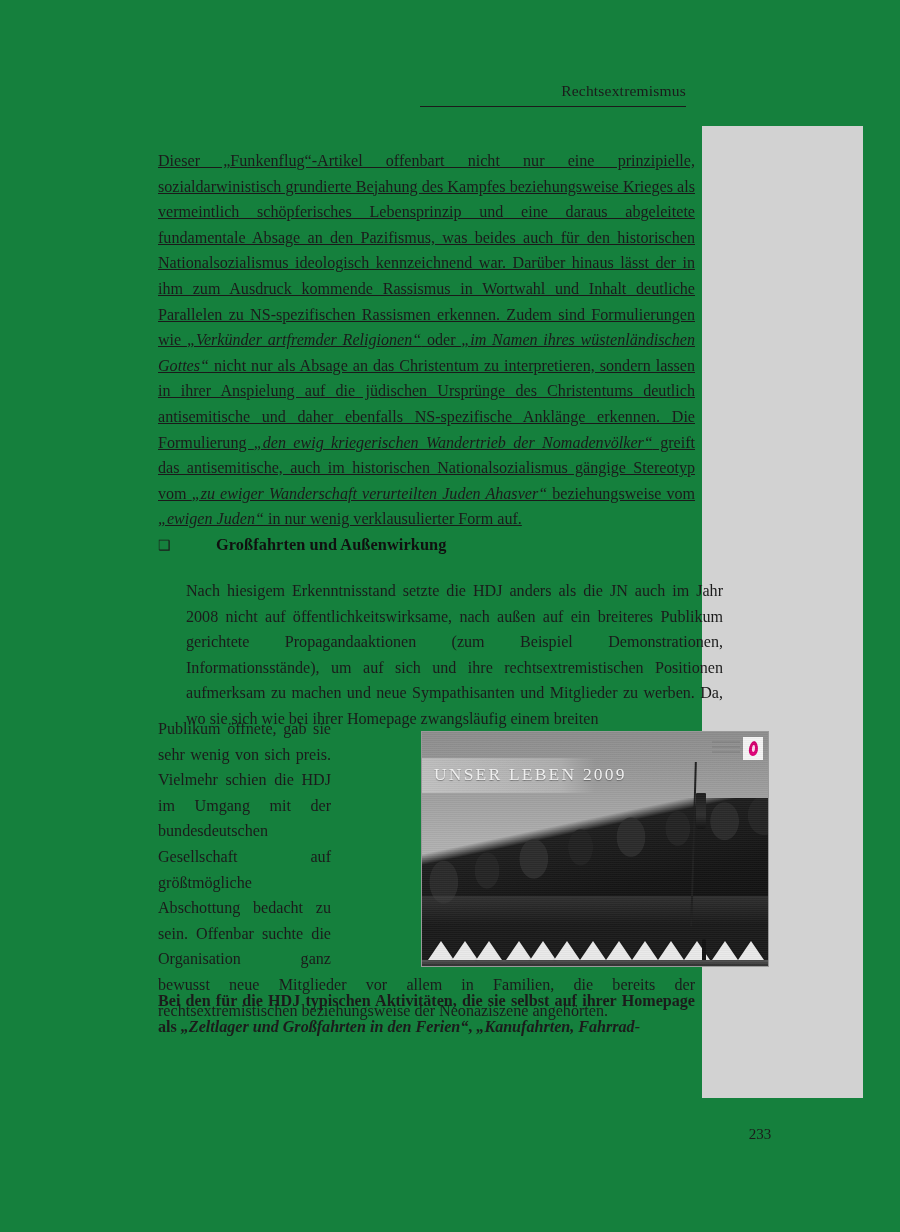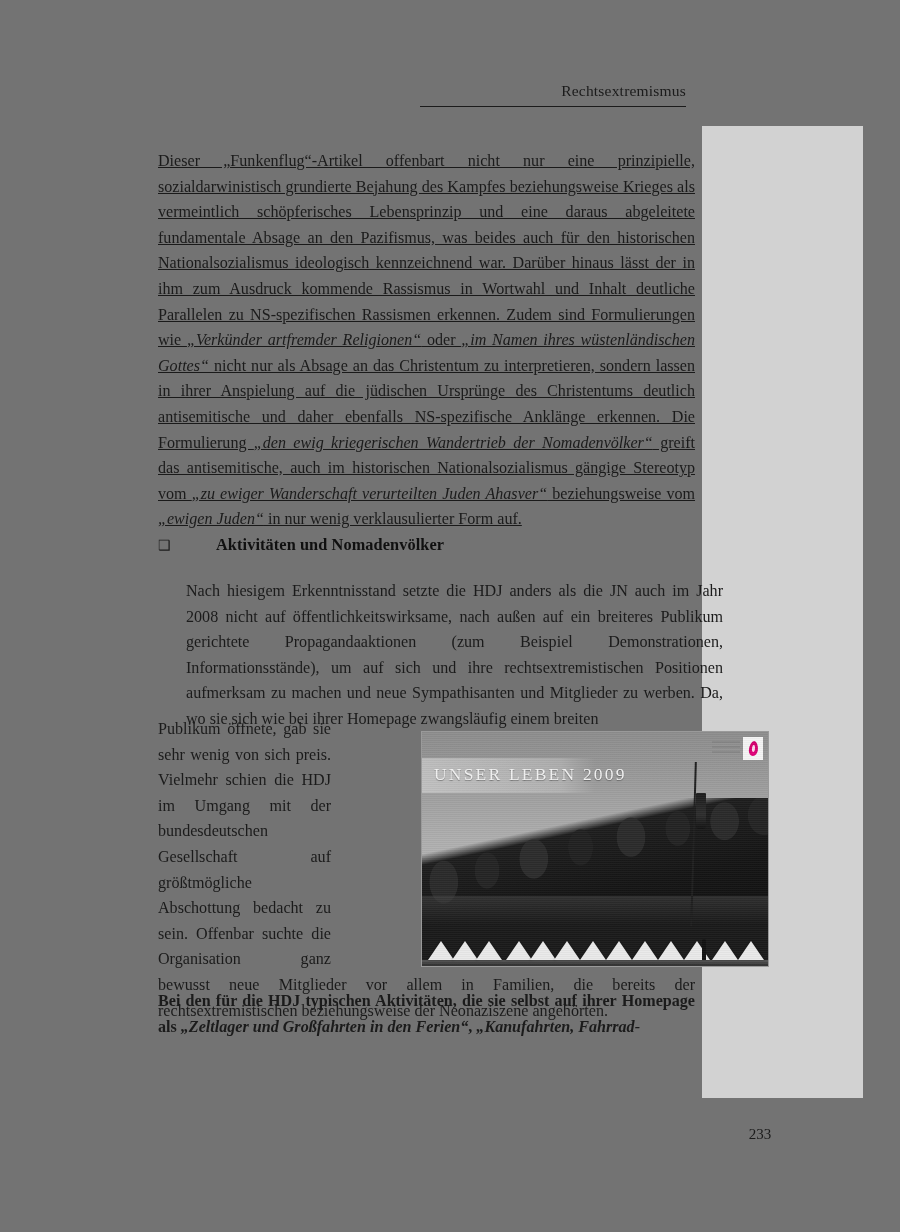--- a/index.html
+++ b/index.html
@@ -8,21 +8,21 @@
     background: #ffffff;
   }
   body {
     font-family: "Liberation Serif", "DejaVu Serif", serif;
     color: #1a1a1a;
   }
   #page {
     position: relative;
     width: 900px;
     height: 1232px;
-    background: #737373;
+    background: #15803d;
     overflow: hidden;
   }
 
   
   .gray-band {
     position: absolute;
     left: 702px;
     top: 126px;
     width: 161px;
     height: 972px;
@@ -308,21 +308,21 @@
 
   <div class="runhead">Rechtsextremismus</div>
   <div class="runhead-rule"></div>
 
   <div class="col" id="para1" style="position:absolute;text-decoration:underline;">
     <p class="body"><span>Dieser „Funkenflug“-Artikel offenbart nicht nur eine prinzipielle, sozialdarwinistisch grundierte Bejahung des Kampfes beziehungsweise Krieges als vermeintlich schöpferisches Lebensprinzip und eine daraus abgeleitete fundamentale Absage an den Pazifismus, was beides auch für den historischen Nationalsozialismus ideologisch kennzeichnend war. Darüber hinaus lässt der in ihm zum Ausdruck kommende Rassismus in Wortwahl und Inhalt deutliche Parallelen zu NS-spezifischen Rassismen erkennen. Zudem sind Formulierungen wie </span><i>„Verkünder artfremder Religionen“</i><span> oder </span><i>„im Namen ihres wüstenländischen Gottes“</i><span> nicht nur als Absage an das Christentum zu interpretieren, sondern lassen in ihrer Anspielung auf die jüdischen Ursprünge des Christentums deutlich antisemitische und daher ebenfalls NS-spezifische Anklänge erkennen. Die Formulierung </span><i>„den ewig kriegerischen Wandertrieb der Nomadenvölker“</i><span> greift das antisemitische, auch im historischen Nationalsozialismus gängige Stereotyp vom </span><i>„zu ewiger Wanderschaft verurteilten Juden Ahasver“</i><span> beziehungsweise vom </span><i>„ewigen Juden“</i><span> in nur wenig verklausulierter Form auf.</span></p>
   </div>
 
   <div id="heading">
     <span class="bullet">❑</span>
-    <span class="heading-text">Aktivitäten und Nomadenvölker</span>
+    <span class="heading-text">Großfahrten und Außenwirkung</span>
   </div>
 
   <div class="col" id="para2" style="position:absolute;margin-left:28px;">
     <p class="body">Nach hiesigem Erkenntnisstand setzte die HDJ anders als die JN auch im Jahr 2008 nicht auf öffentlichkeitswirksame, nach außen auf ein breiteres Publikum gerichtete Propagandaaktionen (zum Beispiel Demonstrationen, Informationsstände), um auf sich und ihre rechtsextremistischen Positionen aufmerksam zu machen und neue Sympathisanten und Mitglieder zu werben. Da, wo sie sich wie bei ihrer Homepage zwangsläufig einem breiten</p>
   </div>
 
   <div id="wrapzone">
     <div class="figure-float"></div>
     <p class="body wrapped">Publikum öffnete, gab sie sehr wenig von sich preis. Vielmehr schien die HDJ im Umgang mit der bundesdeutschen Gesellschaft auf größtmögliche Abschottung bedacht zu sein. Offenbar suchte die Organisation ganz bewusst neue Mitglieder vor allem in Familien, die bereits der rechtsextremistischen beziehungsweise der Neonaziszene angehörten.</p>
   </div>

